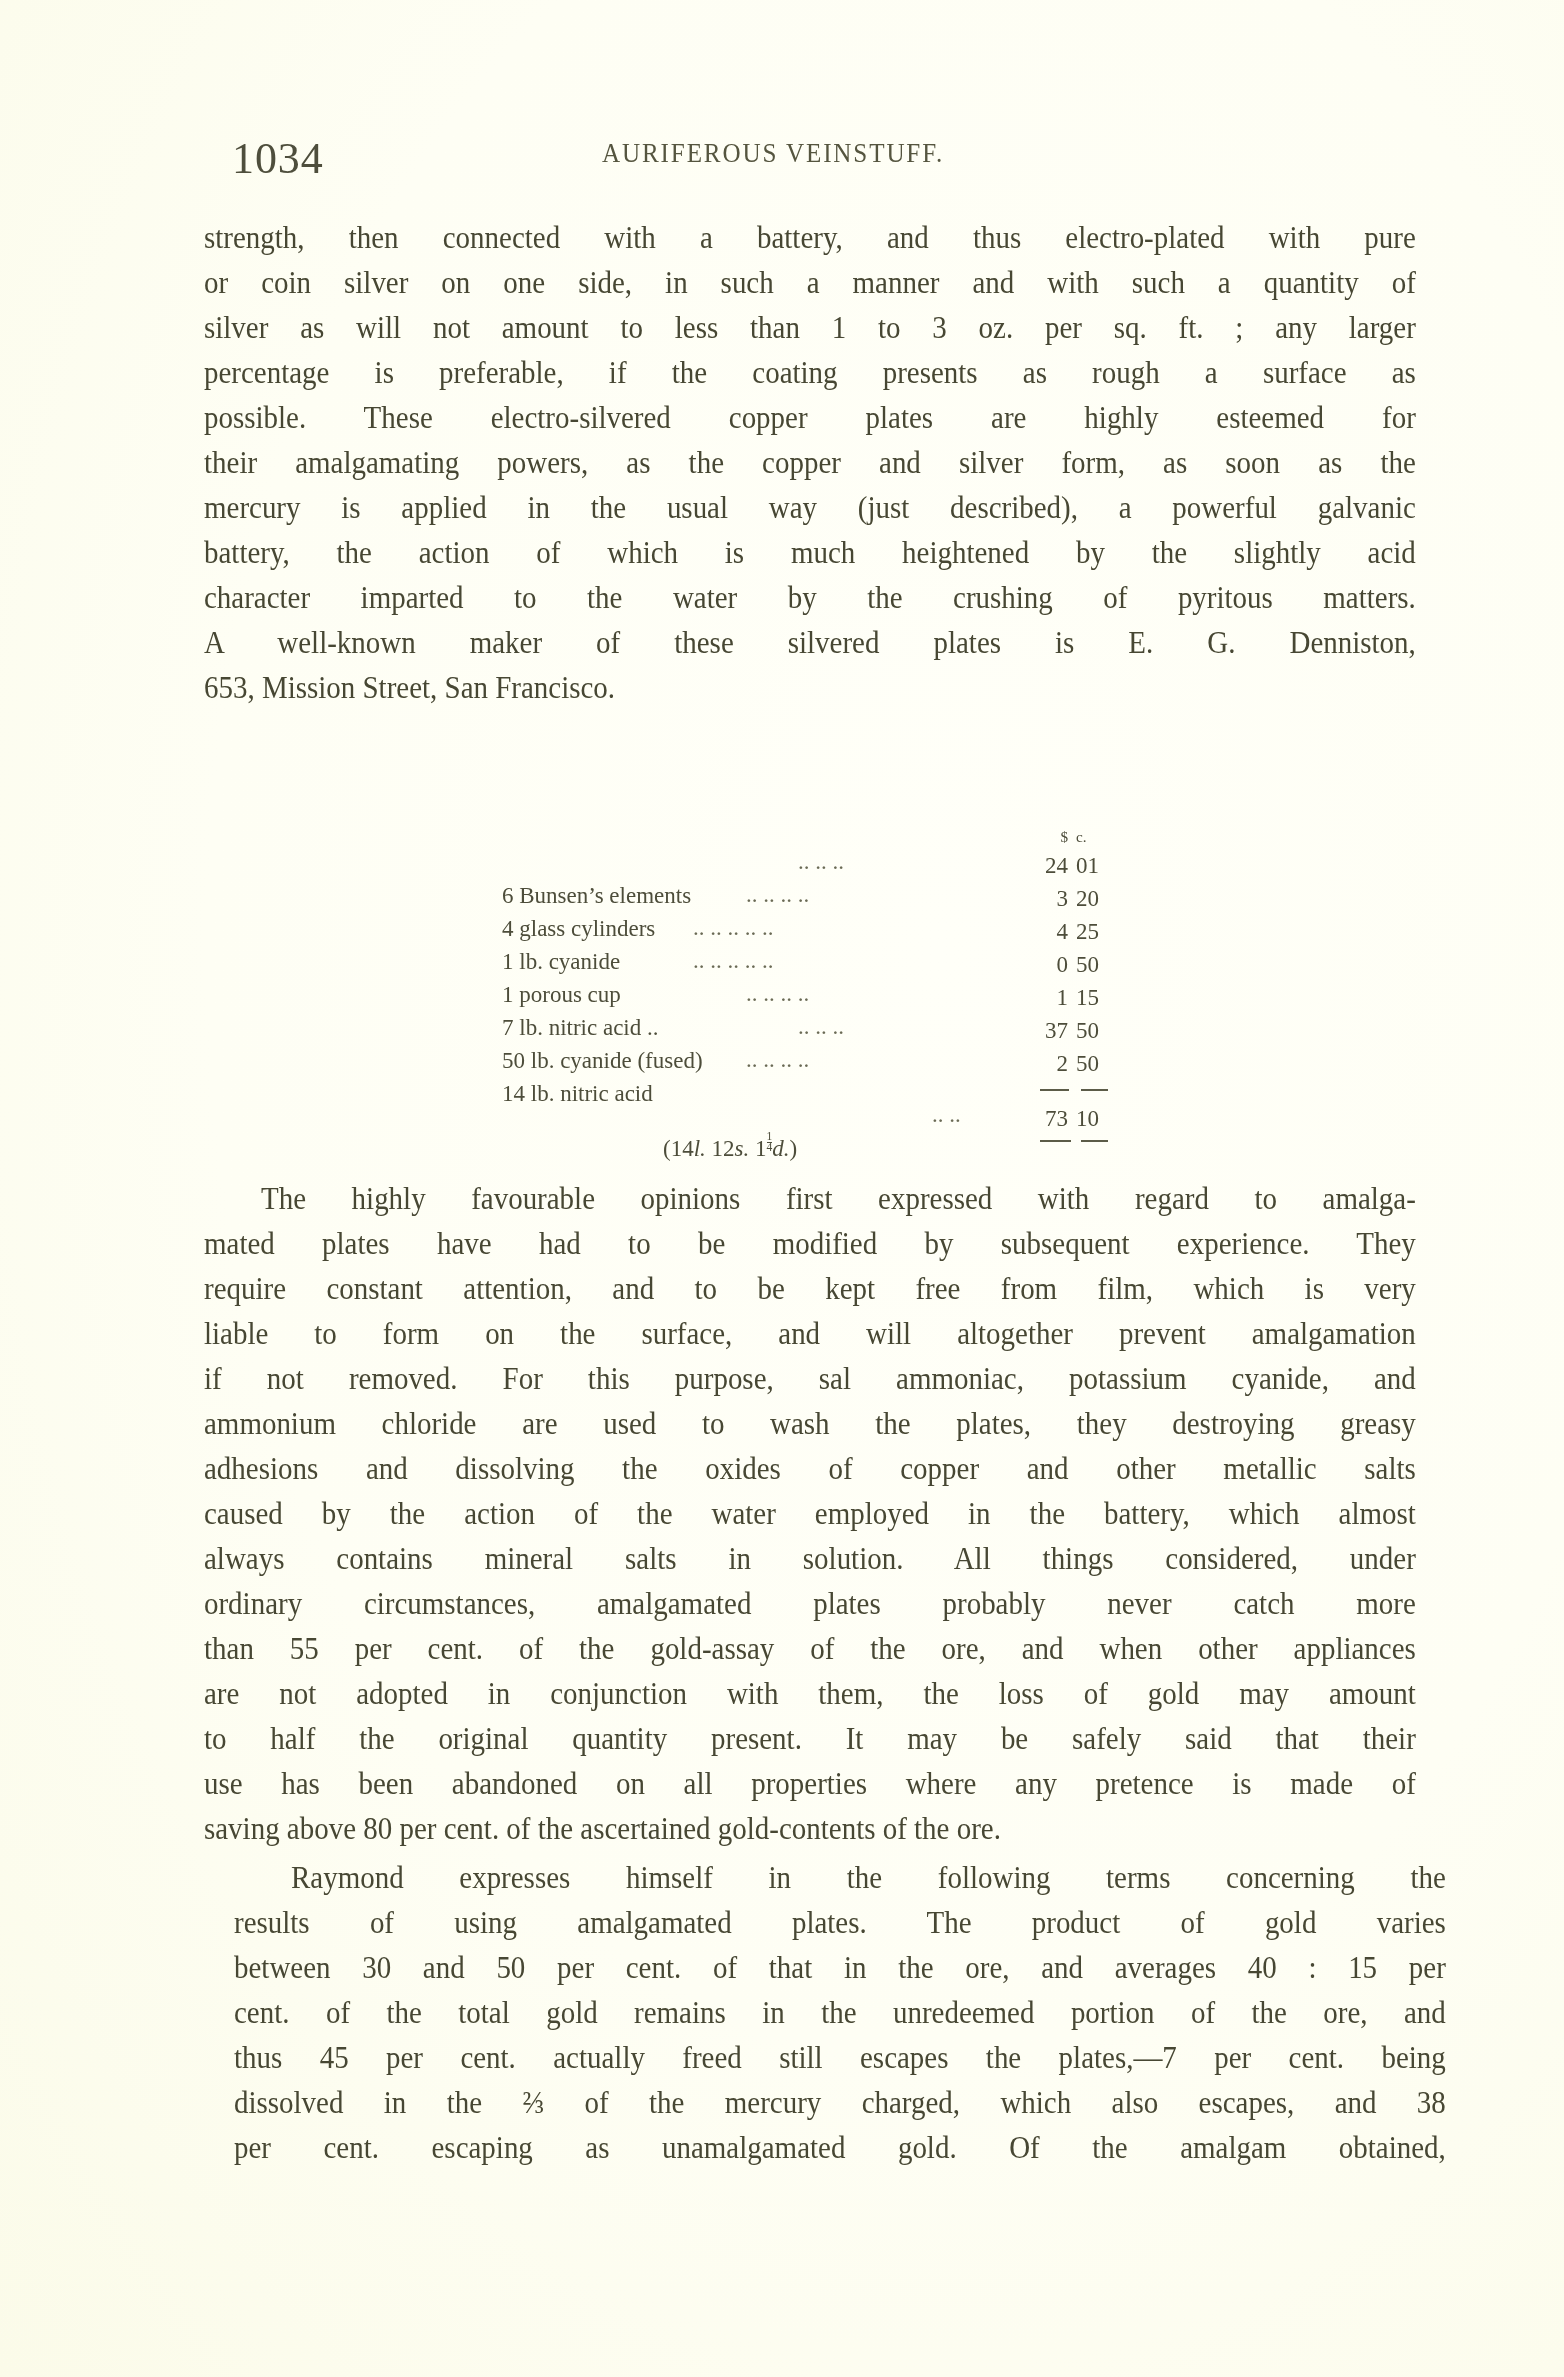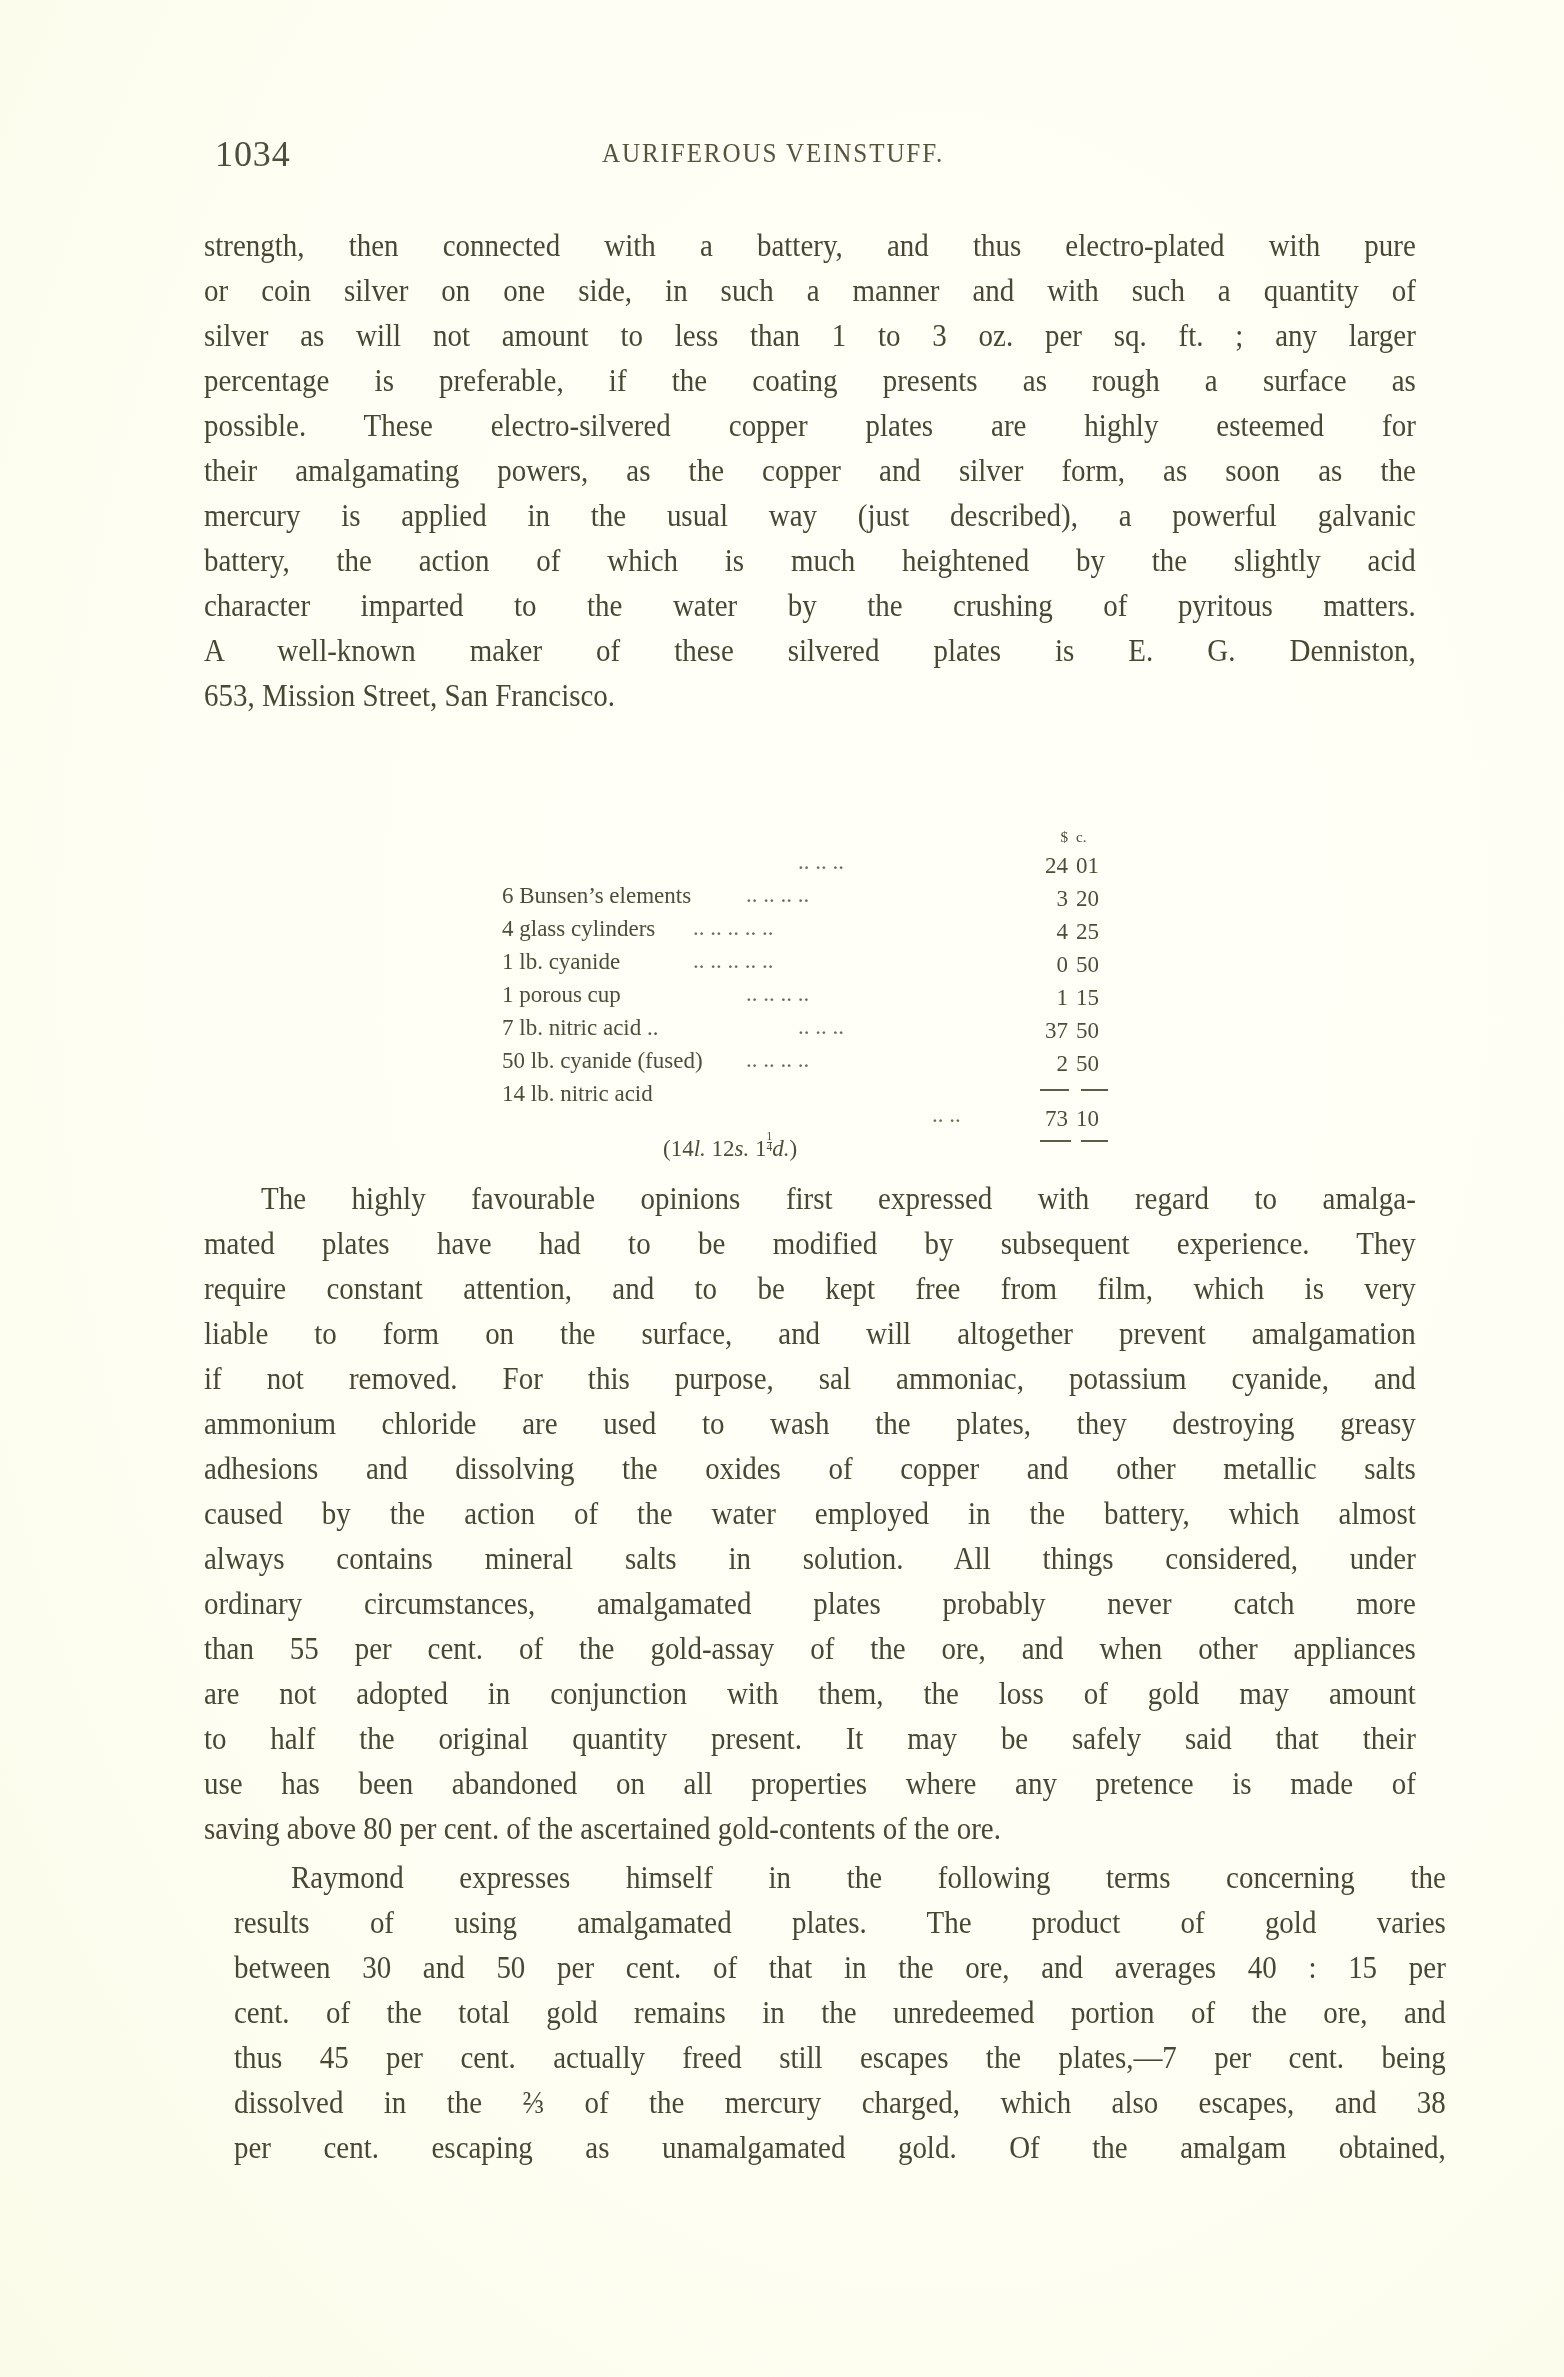--- a/index.html
+++ b/index.html
@@ -23,23 +23,23 @@
   }
   .running-head {
     position: absolute;
     top: 133px;
     left: 0;
     width: 1565px;
     height: 54px;
   }
   .page-number {
     position: absolute;
-    left: 215px;
-    top: 0;
-    font-size: 36px;
+    left: 232px;
+    top: 0;
+    font-size: 44px;
     letter-spacing: 0.9px;
     color: #4e4e3c;
   }
   .running-title {
     position: absolute;
     left: 602px;
     top: 5.4px;
     font-size: 27px;
     letter-spacing: 2px;
     color: #55553f;
@@ -65,21 +65,21 @@
   .line {
     display: block;
     height: 45px;
     white-space: nowrap;
     text-align: justify;
     text-align-last: justify;
   }
   .line.left { text-align-last: left; }
   .line.indent { padding-left: 63px; }
 
-  #block1 { top: 215px; margin-top: 8px; }
+  #block1 { top: 215px; }
   #block2 { top: 712px; }
   #block3 { top: 1176px; }
   #block4 { top: 1855px; margin-left: 30px; }
 
   
   .cost-table {
     position: absolute;
     left: 502px;
     top: 826px;
     width: 627px;

